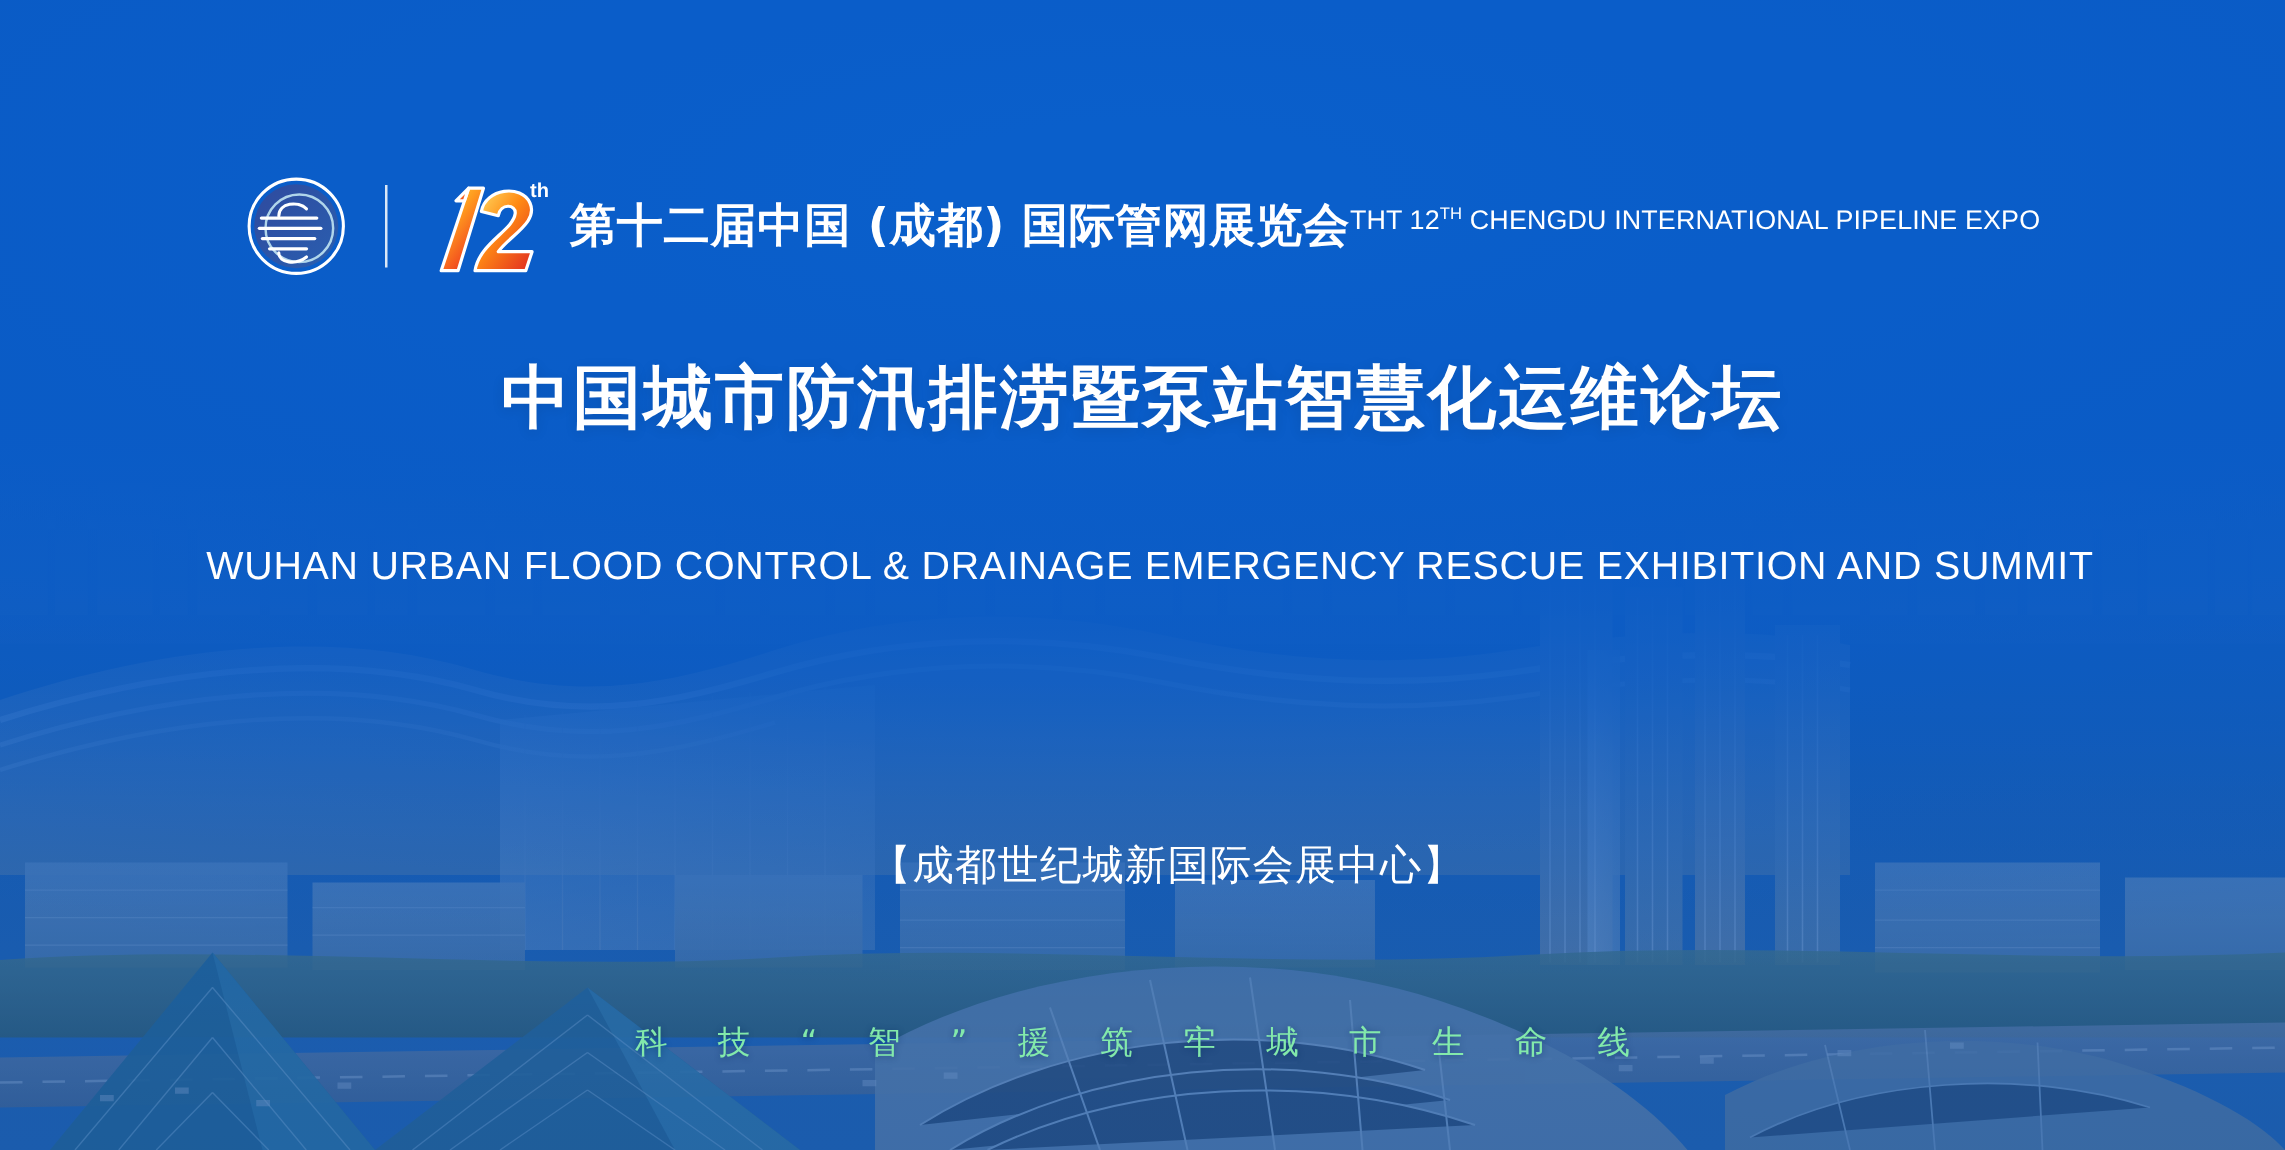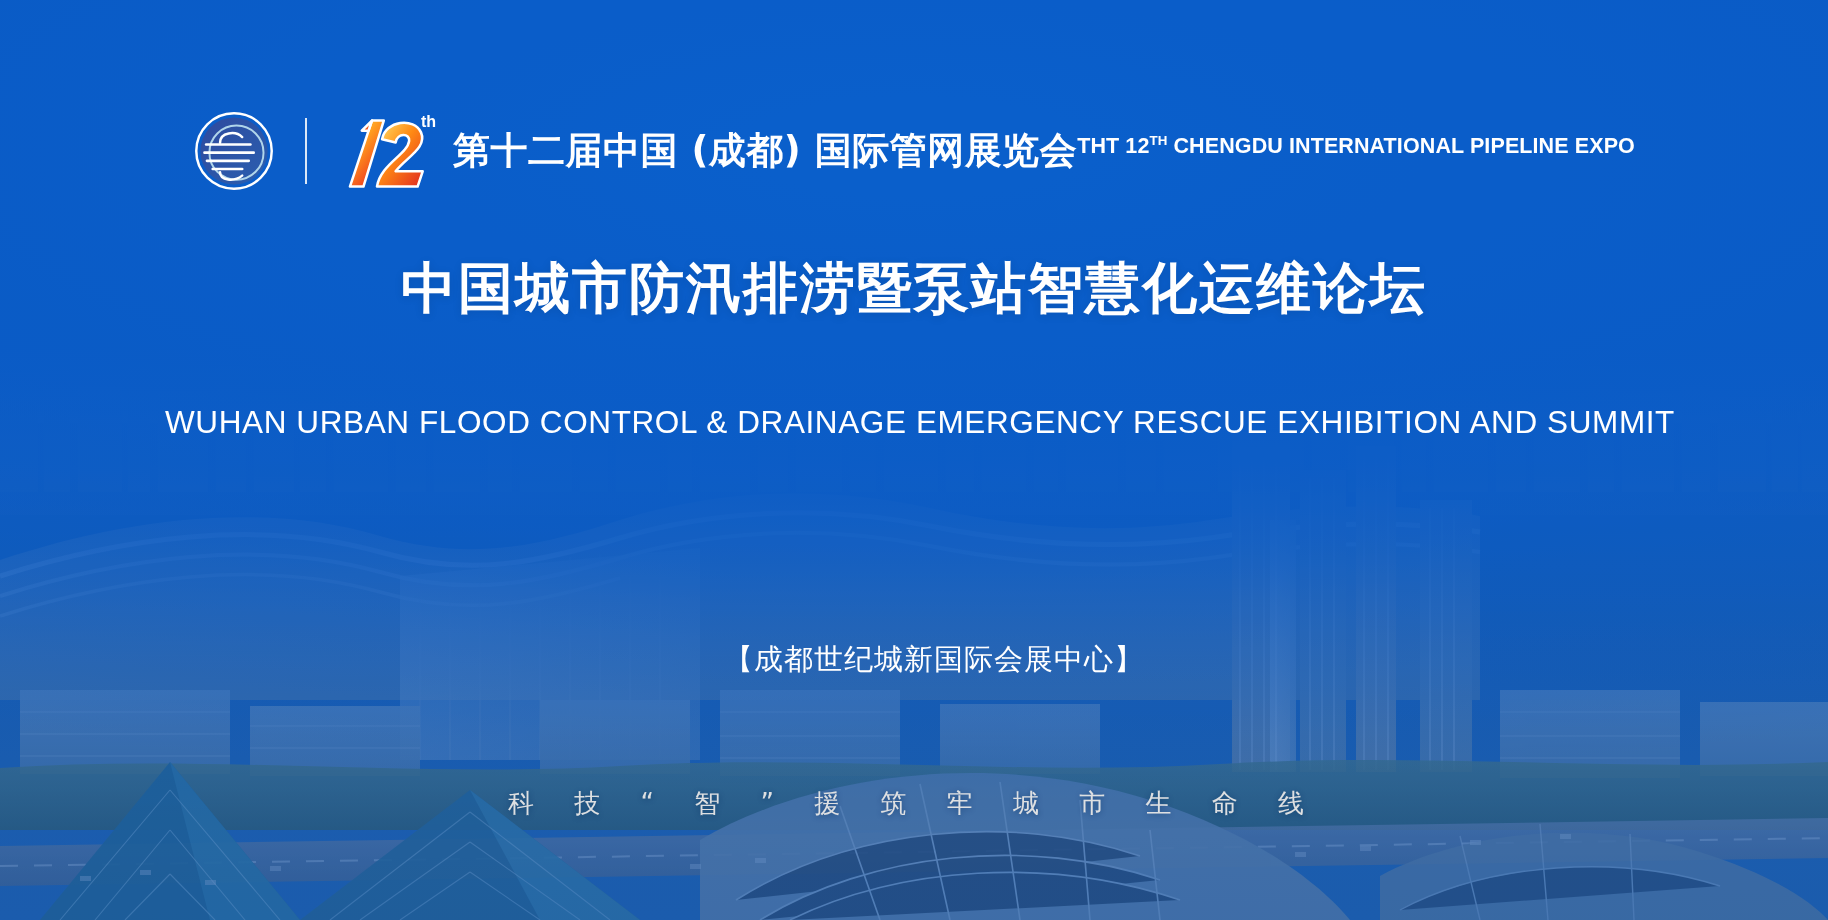--- a/index.html
+++ b/index.html
@@ -47,41 +47,41 @@
   #wash2 {
     position:absolute; inset:0;
     background:radial-gradient(120% 70% at 50% 16%, rgba(10,100,210,1) 0%, rgba(10,95,205,.92) 40%, rgba(10,90,200,.25) 72%, rgba(10,90,200,0) 100%);
   }
   #tint {
     position:absolute; inset:0;
     background:rgba(14,86,190,.30);
   }
 
   
-  #content { position:absolute; inset:0; }
+  #content { position:absolute; inset:0;margin-top:30px; }
 
   
   .masthead {
     position:absolute; top:108px; left:0; right:0;
     display:flex; align-items:center; justify-content:center; gap:0;
   }
   .emblem { width:82px; height:82px; flex:0 0 auto; }
   .vrule {
     width:2px; height:66px; background:rgba(255,255,255,.85);
     margin:0 26px 0 30px; flex:0 0 auto;
   }
   .twelve { width:110px; height:86px; flex:0 0 auto; margin-right:10px; }
   .mastlines { display:flex; justify-content:center; }
   .mast-cn {
     font-size:37px; font-weight:bold; color:#ffffff;
     letter-spacing:.5px; line-height:1.12; white-space:nowrap;
     font-family:"DejaVu Sans","Liberation Sans",sans-serif;
   }
   .mast-en {
-    font-size:21.5px; font-weight:bold; color:#ffffff;
+    font-size:21.5px; font-weight:normal; color:#ffffff;
     letter-spacing:.1px; line-height:1.2; white-space:nowrap; margin-top:3px;
     font-family:"Liberation Sans",sans-serif;
   }
   .mast-en sup { font-size:.62em; vertical-align:super; }
 
   
   .title-cn {
     position:absolute; top:258px; left:0; right:0; text-align:center;
     font-size:55px; font-weight:bold; color:#ffffff;
     letter-spacing:2px; line-height:1.1; white-space:nowrap;
@@ -106,29 +106,29 @@
     font-family:"Liberation Sans",sans-serif;
   }
   .date-arrow { color:#ffffff; font-size:34px; line-height:1; transform:translateY(-2px); }
   .date-sub {
     position:absolute; top:600px; left:0; right:0; text-align:center;
     font-size:25px; font-weight:bold; color:#ffffff; letter-spacing:.3px;
     font-family:"Liberation Sans",sans-serif;
   }
   .venue {
     position:absolute; top:640px; left:0; right:0; text-align:center;
-    font-size:29px; font-weight:normal; color:#ffffff; letter-spacing:1px;
+    font-size:33px; font-weight:normal; color:#ffffff; letter-spacing:1px;
     font-family:"DejaVu Sans","Liberation Sans",sans-serif;
     padding-left:40px;
   }
 
   
   .slogan {
     position:absolute; top:786px; left:0; right:0; text-align:center;
-    font-size:26px; color:#e5e5e5; letter-spacing:16px;
+    font-size:26px; color:#86efac; letter-spacing:16px;
     font-family:"DejaVu Sans","Liberation Sans",sans-serif;
     text-shadow:0 1px 6px rgba(0,40,90,.55);
     opacity:.96;
   }
 </style>
 </head>
 <body>
 
 <div id="banner">
 

